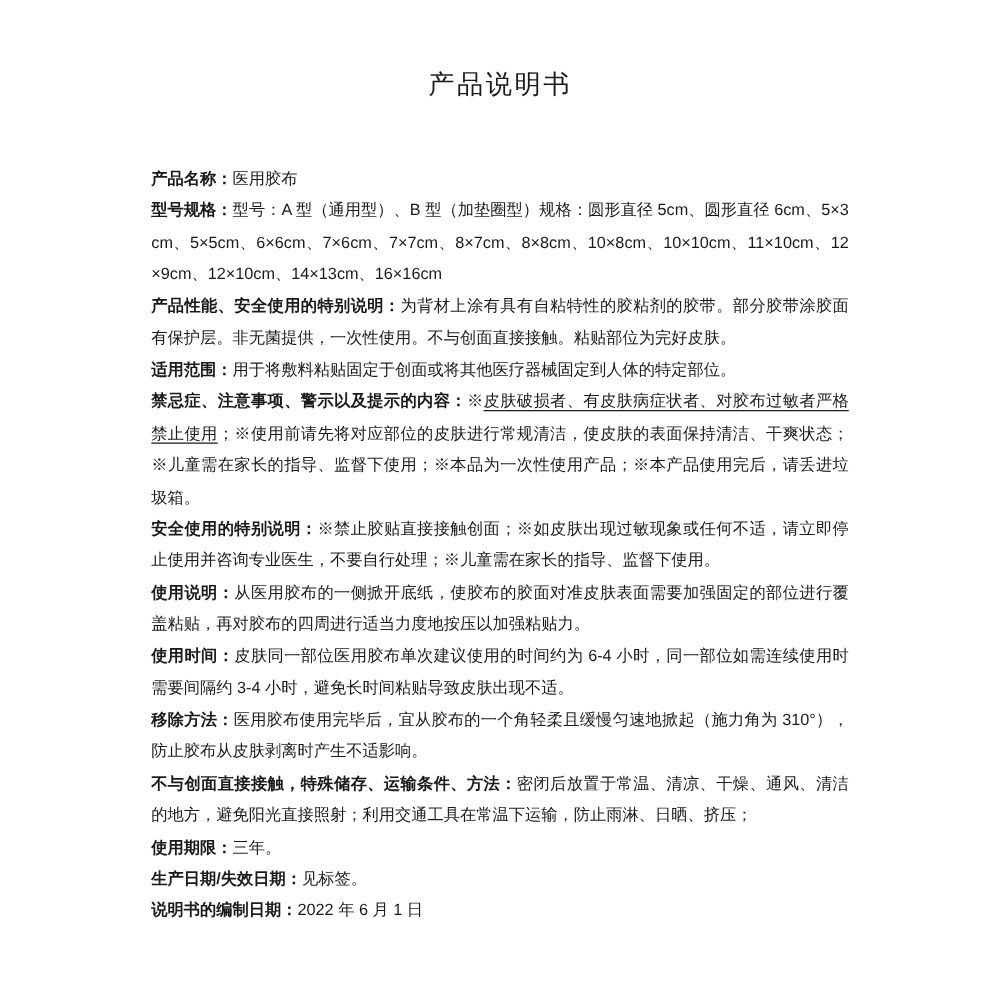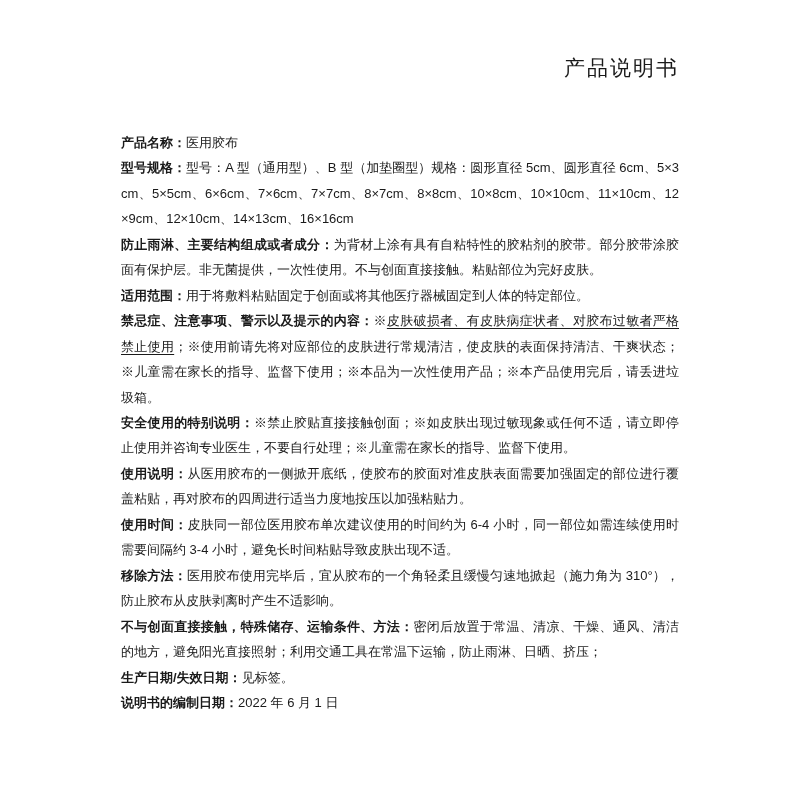--- a/index.html
+++ b/index.html
@@ -13,21 +13,21 @@
     height: 800px;
     background: #ffffff;
     box-sizing: border-box;
     padding: 52px 121px 0 121px;
     overflow: hidden;
     font-family: "Liberation Sans", sans-serif;
     color: #1a1a1a;
   }
   .doc-title {
     margin: 0 0 46px 0;
-    text-align: right;
+    text-align: center;
     font-size: 21px;
     line-height: 32px;
     font-weight: 400;
     letter-spacing: 2px;
   }
   .para {
     margin: 0;
     font-size: 13px;
     line-height: 25.45px;
     text-align: justify;
@@ -47,35 +47,36 @@
 <div class="page">
 
   <h1 class="doc-title">产品说明书</h1>
 
   <div class="content">
 
     <p class="para"><b>产品名称：</b><span>医用胶布</span></p>
 
     <p class="para"><b>型号规格：</b><span>型号：A 型（通用型）、B 型（加垫圈型）规格：圆形直径 5cm、圆形直径 6cm、5×3cm、5×5cm、6×6cm、7×6cm、7×7cm、8×7cm、8×8cm、10×8cm、10×10cm、11×10cm、12×9cm、12×10cm、14×13cm、16×16cm</span></p>
 
-    <p class="para"><b>防止雨淋、主要结构组成或者成分：</b><span>为背材上涂有具有自粘特性的胶粘剂的胶带。部分胶带涂胶面有保护层。非无菌提供，一次性使用。不与创面直接接触。粘贴部位为完好皮肤。</span></p>
+    <p class="para"><b>产品性能、安全使用的特别说明：</b><span>为背材上涂有具有自粘特性的胶粘剂的胶带。部分胶带涂胶面有保护层。非无菌提供，一次性使用。不与创面直接接触。粘贴部位为完好皮肤。</span></p>
 
     <p class="para"><b>适用范围：</b><span>用于将敷料粘贴固定于创面或将其他医疗器械固定到人体的特定部位。</span></p>
 
     <p class="para"><b>禁忌症、注意事项、警示以及提示的内容：</b><span>※</span><span class="u">皮肤破损者、有皮肤病症状者、对胶布过敏者严格禁止使用</span><span>；※使用前请先将对应部位的皮肤进行常规清洁，使皮肤的表面保持清洁、干爽状态；※儿童需在家长的指导、监督下使用；※本品为一次性使用产品；※本产品使用完后，请丢进垃圾箱。</span></p>
 
     <p class="para"><b>安全使用的特别说明：</b><span>※禁止胶贴直接接触创面；※如皮肤出现过敏现象或任何不适，请立即停止使用并咨询专业医生，不要自行处理；※儿童需在家长的指导、监督下使用。</span></p>
 
     <p class="para"><b>使用说明：</b><span>从医用胶布的一侧掀开底纸，使胶布的胶面对准皮肤表面需要加强固定的部位进行覆盖粘贴，再对胶布的四周进行适当力度地按压以加强粘贴力。</span></p>
 
     <p class="para"><b>使用时间：</b><span>皮肤同一部位医用胶布单次建议使用的时间约为 6-4 小时，同一部位如需连续使用时需要间隔约 3-4 小时，避免长时间粘贴导致皮肤出现不适。</span></p>
 
     <p class="para"><b>移除方法：</b><span>医用胶布使用完毕后，宜从胶布的一个角轻柔且缓慢匀速地掀起（施力角为 310°），防止胶布从皮肤剥离时产生不适影响。</span></p>
 
     <p class="para"><b>不与创面直接接触，特殊储存、运输条件、方法：</b><span>密闭后放置于常温、清凉、干燥、通风、清洁的地方，避免阳光直接照射；利用交通工具在常温下运输，防止雨淋、日晒、挤压；</span></p>
 
+    <p class="para"><b>使用期限：</b><span>三年。</span></p>
 
     <p class="para"><b>生产日期/失效日期：</b><span>见标签。</span></p>
 
     <p class="para"><b>说明书的编制日期：</b><span>2022 年 6 月 1 日</span></p>
 
   </div>
 </div>
 
 </body></html>

